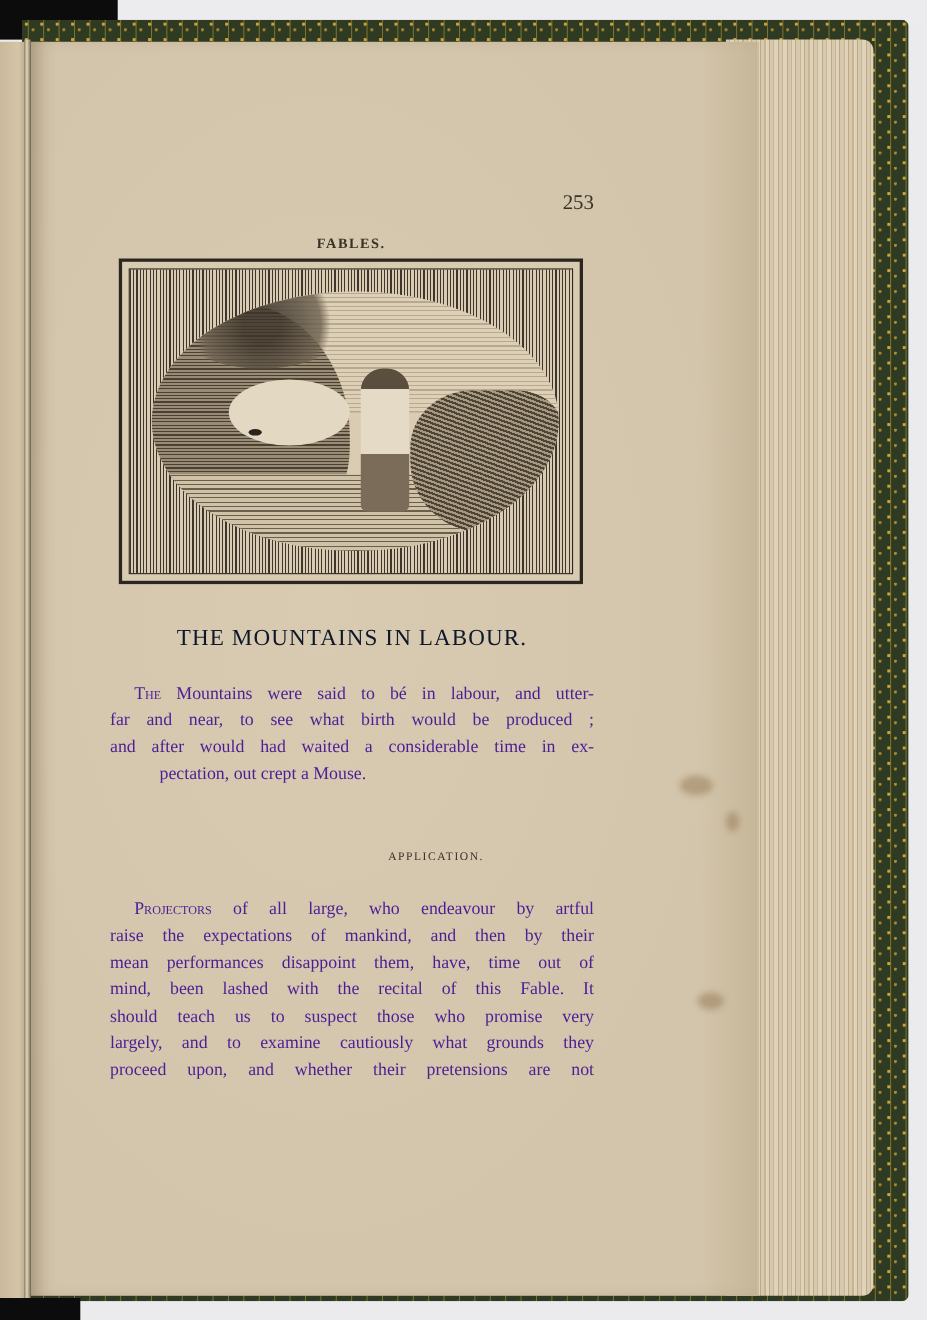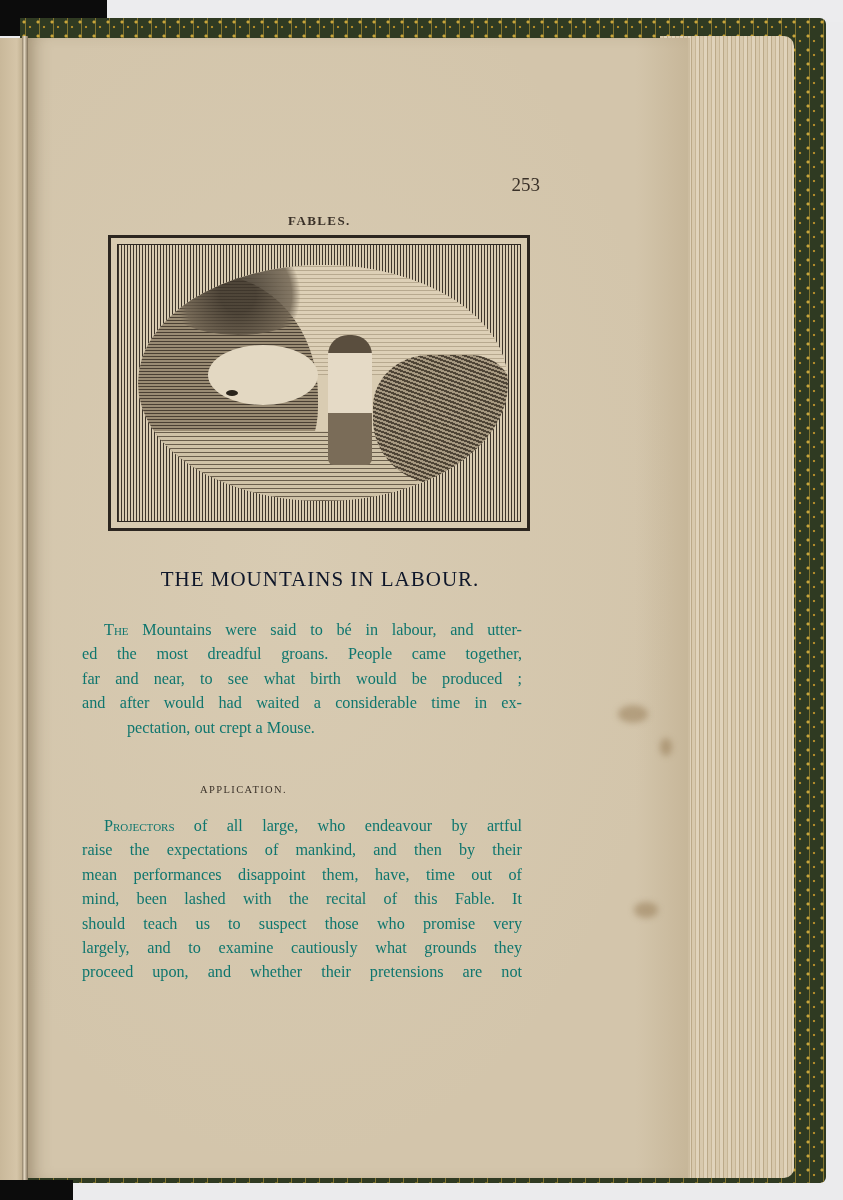--- a/index.html
+++ b/index.html
@@ -92,31 +92,31 @@
     border-radius: 20px 20px 6px 6px; }
   .oval .crowd { position: absolute; left: 235px; top: 90px; width: 140px; height: 130px; border-radius: 40% 30% 20% 50%;
     background: repeating-linear-gradient(20deg, #4e4436 0 2px, #a69880 2px 4px); }
   .oval .mouse { position: absolute; left: 88px; top: 125px; width: 12px; height: 6px; border-radius: 50%; background: #2a241c; }
 
   .fable-title {
     position: absolute; left: 80px; top: 567px; width: 480px; text-align: center;
     font-size: 21px; letter-spacing: 1px; color: #0f172a;
   }
   .paragraph {
-    position: absolute; left: 82px; width: 440px;
-    font-size: 16.2px; line-height: 24.4px; color: #0f766e;
+    position: absolute; left: 100px; width: 440px;
+    font-size: 16.2px; line-height: 24.4px; color: #4c1d95;
     text-align: justify;
   }
   .paragraph .line { display: block; text-align: justify; text-align-last: justify; white-space: nowrap; }
   .paragraph .line.last { text-align-last: left; margin-left: 45px; }
   .fable-text { top: 618px; }
   .fable-text .line:first-child { text-indent: 22px; }
   .application-heading {
-    position: absolute; left: 200px; top: 774px; width: 240px; text-align: left;
-    font-size: 10.5px; letter-spacing: 1.4px; color: #3b3229; margin-top: 10px;
+    position: absolute; left: 200px; top: 774px; width: 240px; text-align: right;
+    font-size: 10.5px; letter-spacing: 1.4px; color: #3b3229;
   }
   .application-text { top: 814px; }
   .application-text .line:first-child { text-indent: 22px; }
   .sc { font-variant: small-caps; }
 </style>
 </head>
 <body>
 
 <div class="light-top"></div>
 <div class="dark-tl"></div>
@@ -149,21 +149,20 @@
       <div class="figure"></div>
       <div class="crowd"></div>
     </div>
   </div>
 </div>
 
 <div class="fable-title">THE MOUNTAINS IN LABOUR.</div>
 
 <div class="paragraph fable-text">
   <span class="line"><span class="sc">The</span><span> Mountains were said to bé in labour, and utter-</span></span>
-  <span class="line">ed the most dreadful groans.  People came together,</span>
   <span class="line">far and near, to see what birth would be produced ;</span>
   <span class="line">and after would had waited a considerable time in ex-</span>
   <span class="line last">pectation, out crept a Mouse.</span>
 </div>
 
 <div class="application-heading">APPLICATION.</div>
 
 <div class="paragraph application-text">
   <span class="line"><span class="sc">Projectors</span><span> of all large, who endeavour by artful</span></span>
   <span class="line">raise the expectations of mankind, and then by their</span>

